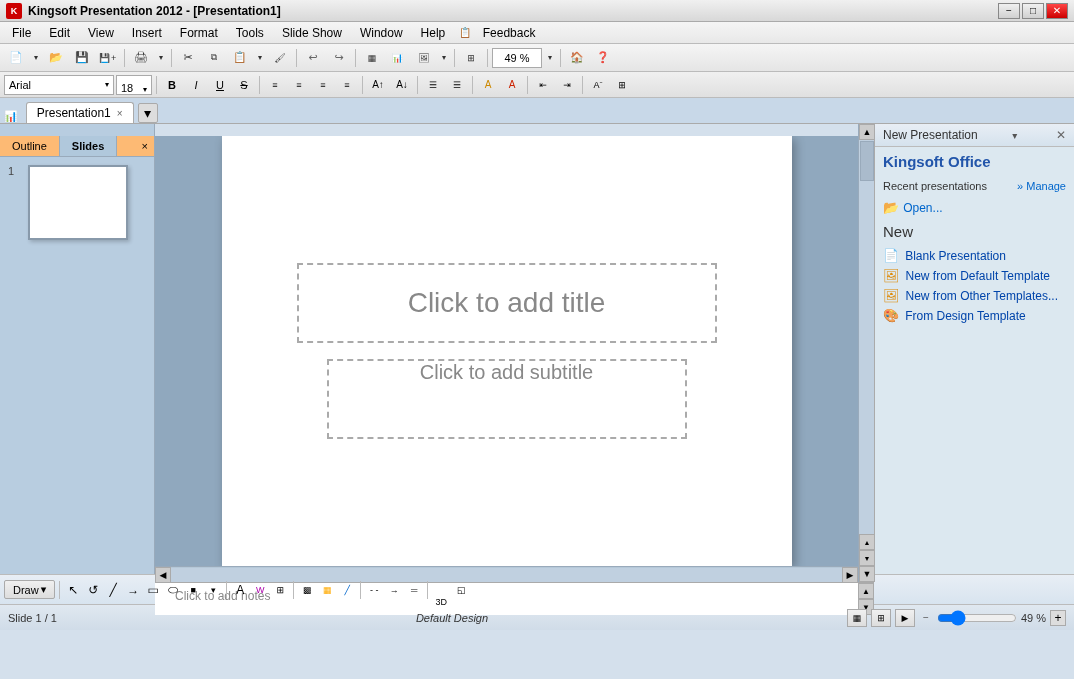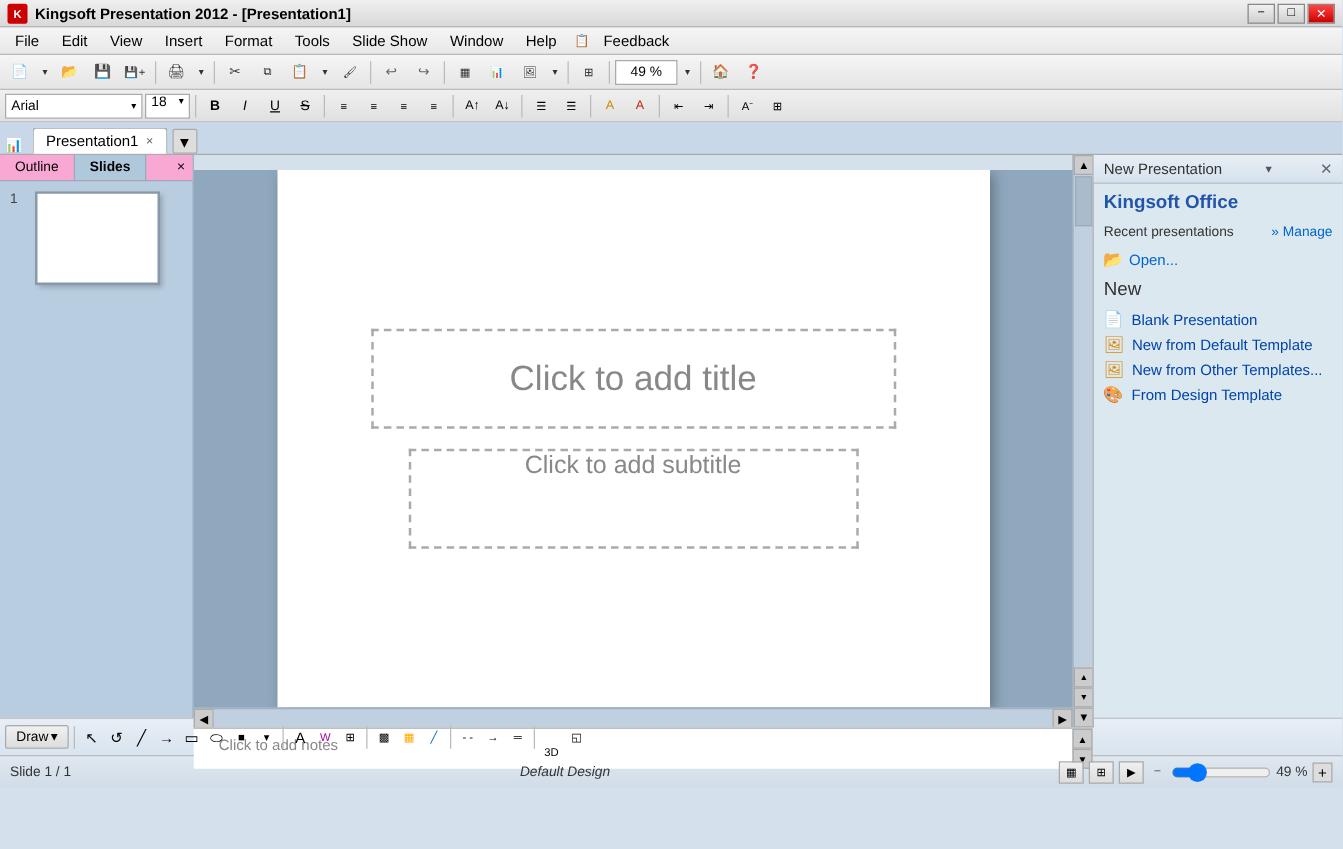--- a/index.html
+++ b/index.html
@@ -76,21 +76,21 @@
       padding: 0 4px;
       border-bottom: 1px solid #bbb;
       gap: 2px;
     }
     .font-name-box {
       width: 110px; height: 20px; border: 1px solid #aaa; background: white;
       padding: 0 4px; font-size: 11px; display: flex; align-items: center; justify-content: space-between;
     }
     .font-size-box {
       width: 36px; height: 20px; border: 1px solid #aaa; background: white;
-      padding: 0 4px; font-size: 11px; display: flex; align-items: flex-start; justify-content: space-between;
+      padding: 0 4px; font-size: 11px; display: flex; align-items: flex-end; justify-content: space-between;
     }
     .fmt-btn {
       width: 22px; height: 20px; border: 1px solid transparent; border-radius: 2px;
       display: flex; align-items: center; justify-content: center;
       cursor: pointer; font-size: 11px;
     }
 
     
     .tab-bar {
       background: #c8d8e8;
@@ -126,22 +126,23 @@
     
     .left-panel {
       width: 155px;
       background: #b8cde0;
       border-right: 1px solid #9ab;
       display: flex;
       flex-direction: column;
     }
     .panel-tabs {
       display: flex;
-      background: #f9a8d4;
+      background: #fdba74;
       border-bottom: 1px solid #9ab;
+      margin-top: 12px;
     }
     .panel-tab {
       padding: 4px 12px;
       font-size: 11px;
       cursor: pointer;
       border-right: 1px solid #9ab;
     }
     .panel-tab.active { background: #b0c8dc; font-weight: bold; }
     .panel-tab-close { margin-left: auto; padding: 4px 6px; cursor: pointer; font-size: 11px; }
     .slides-area {

